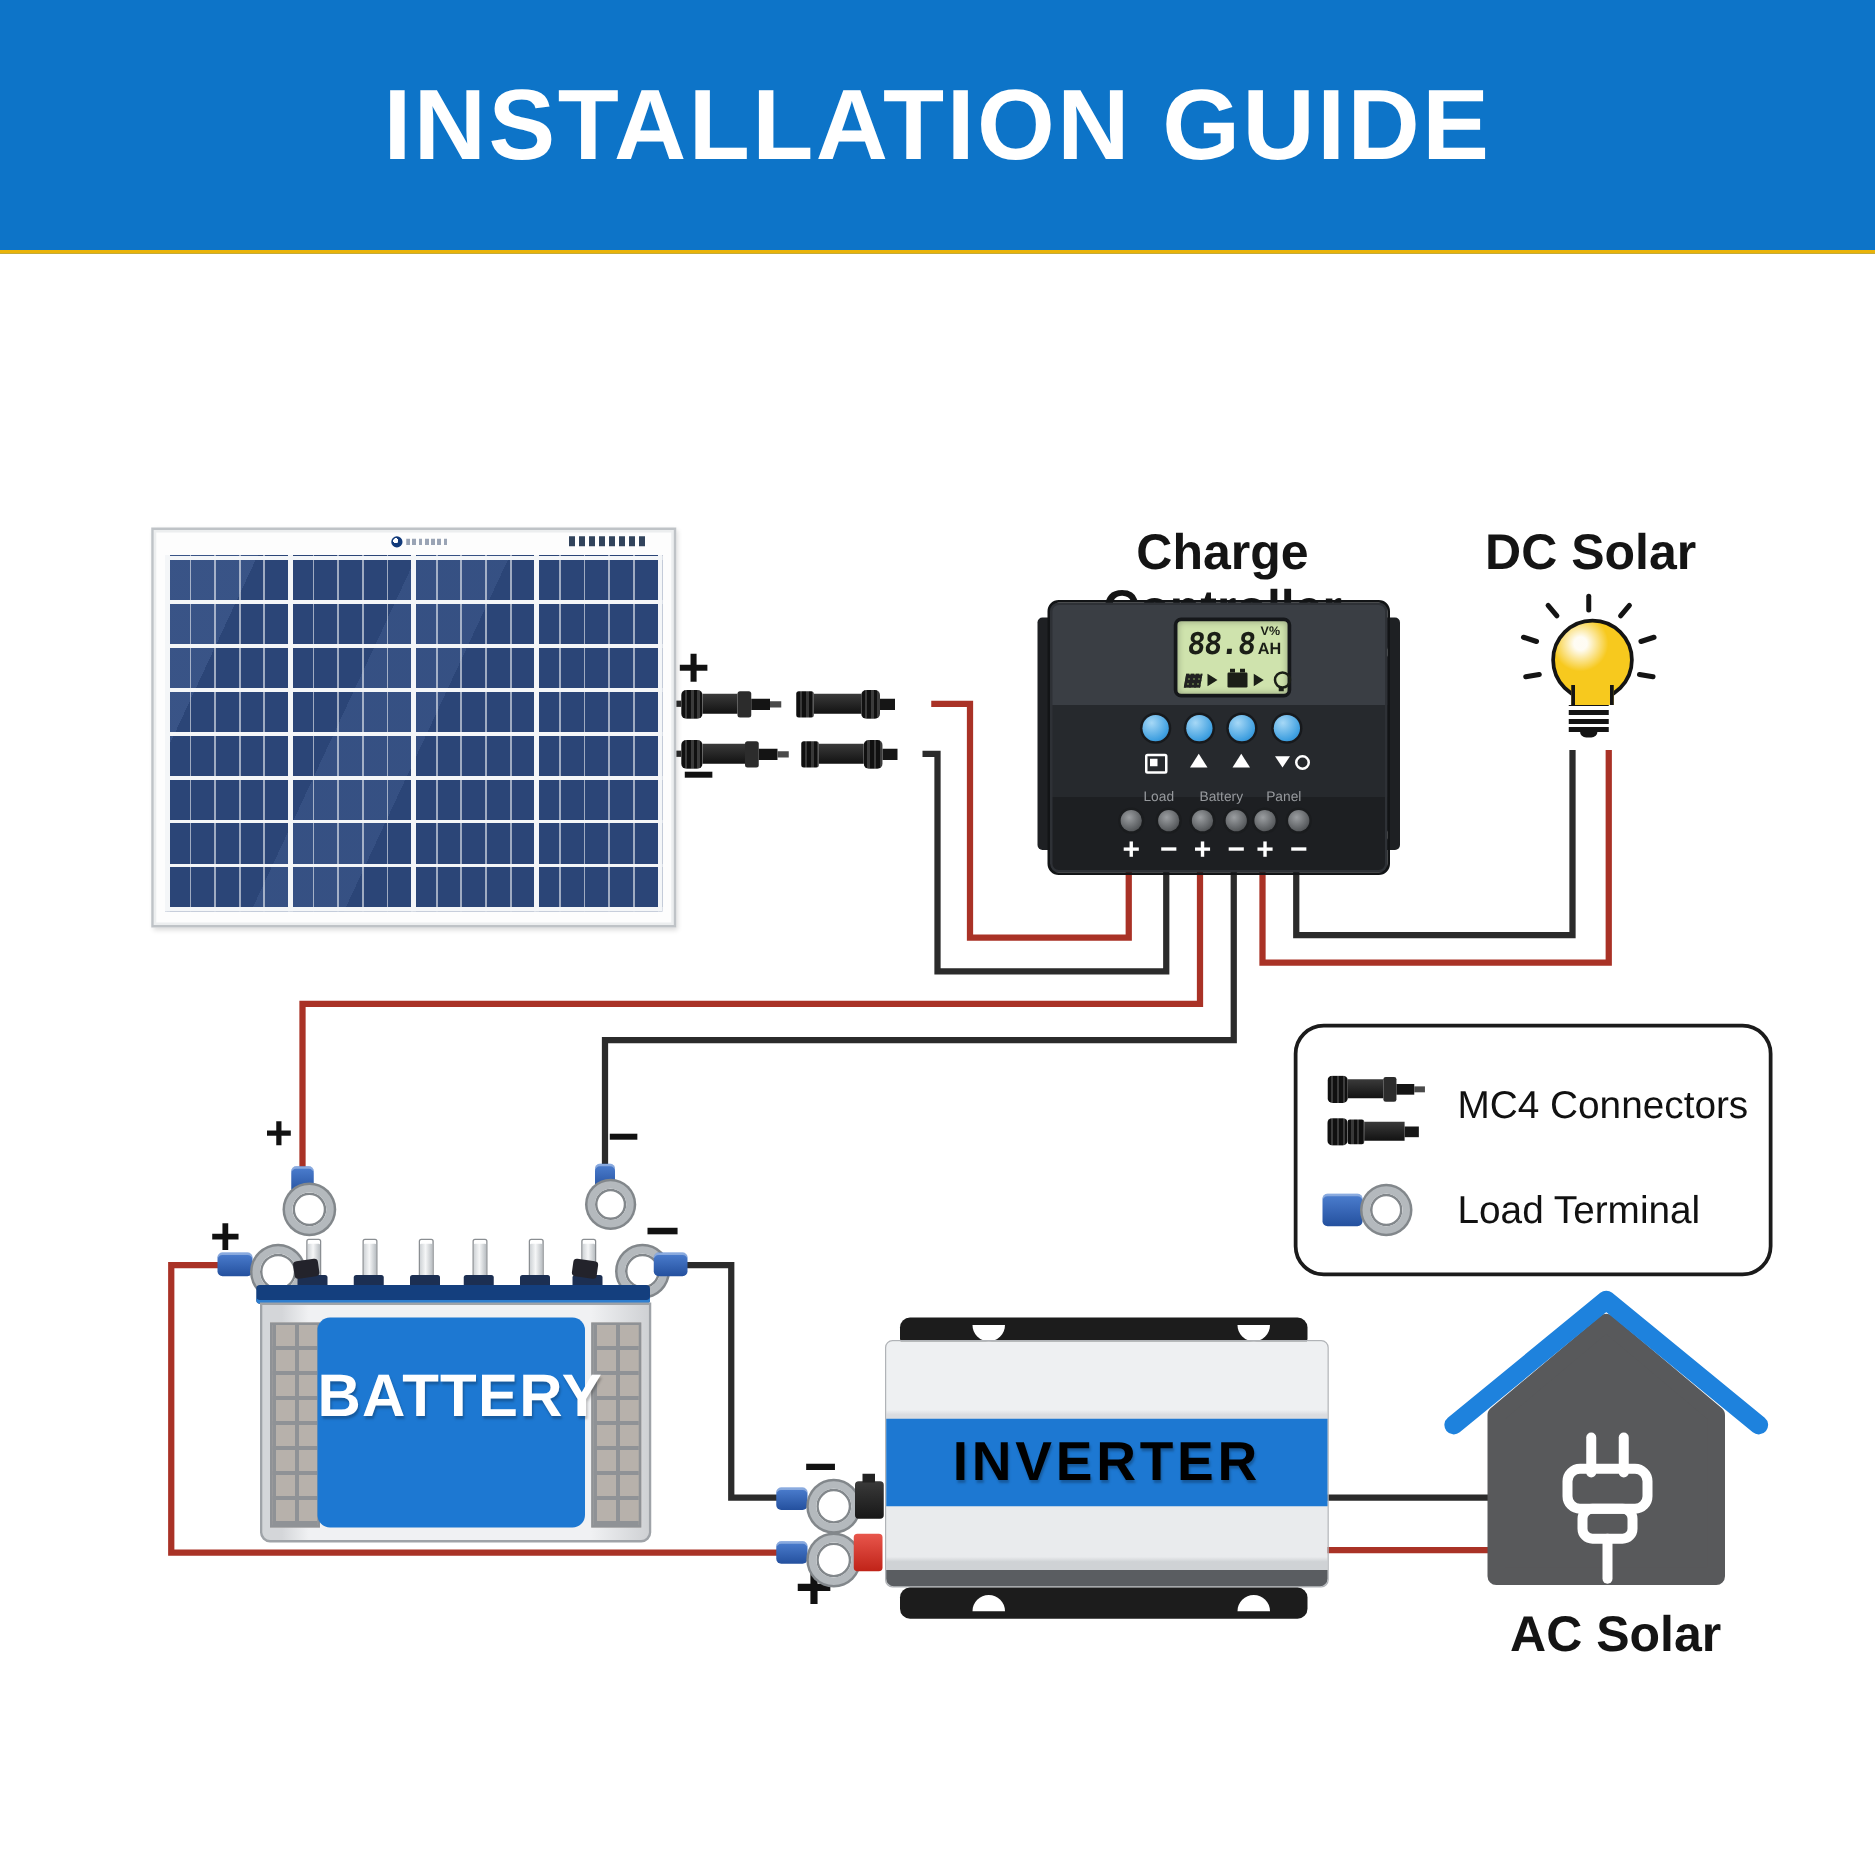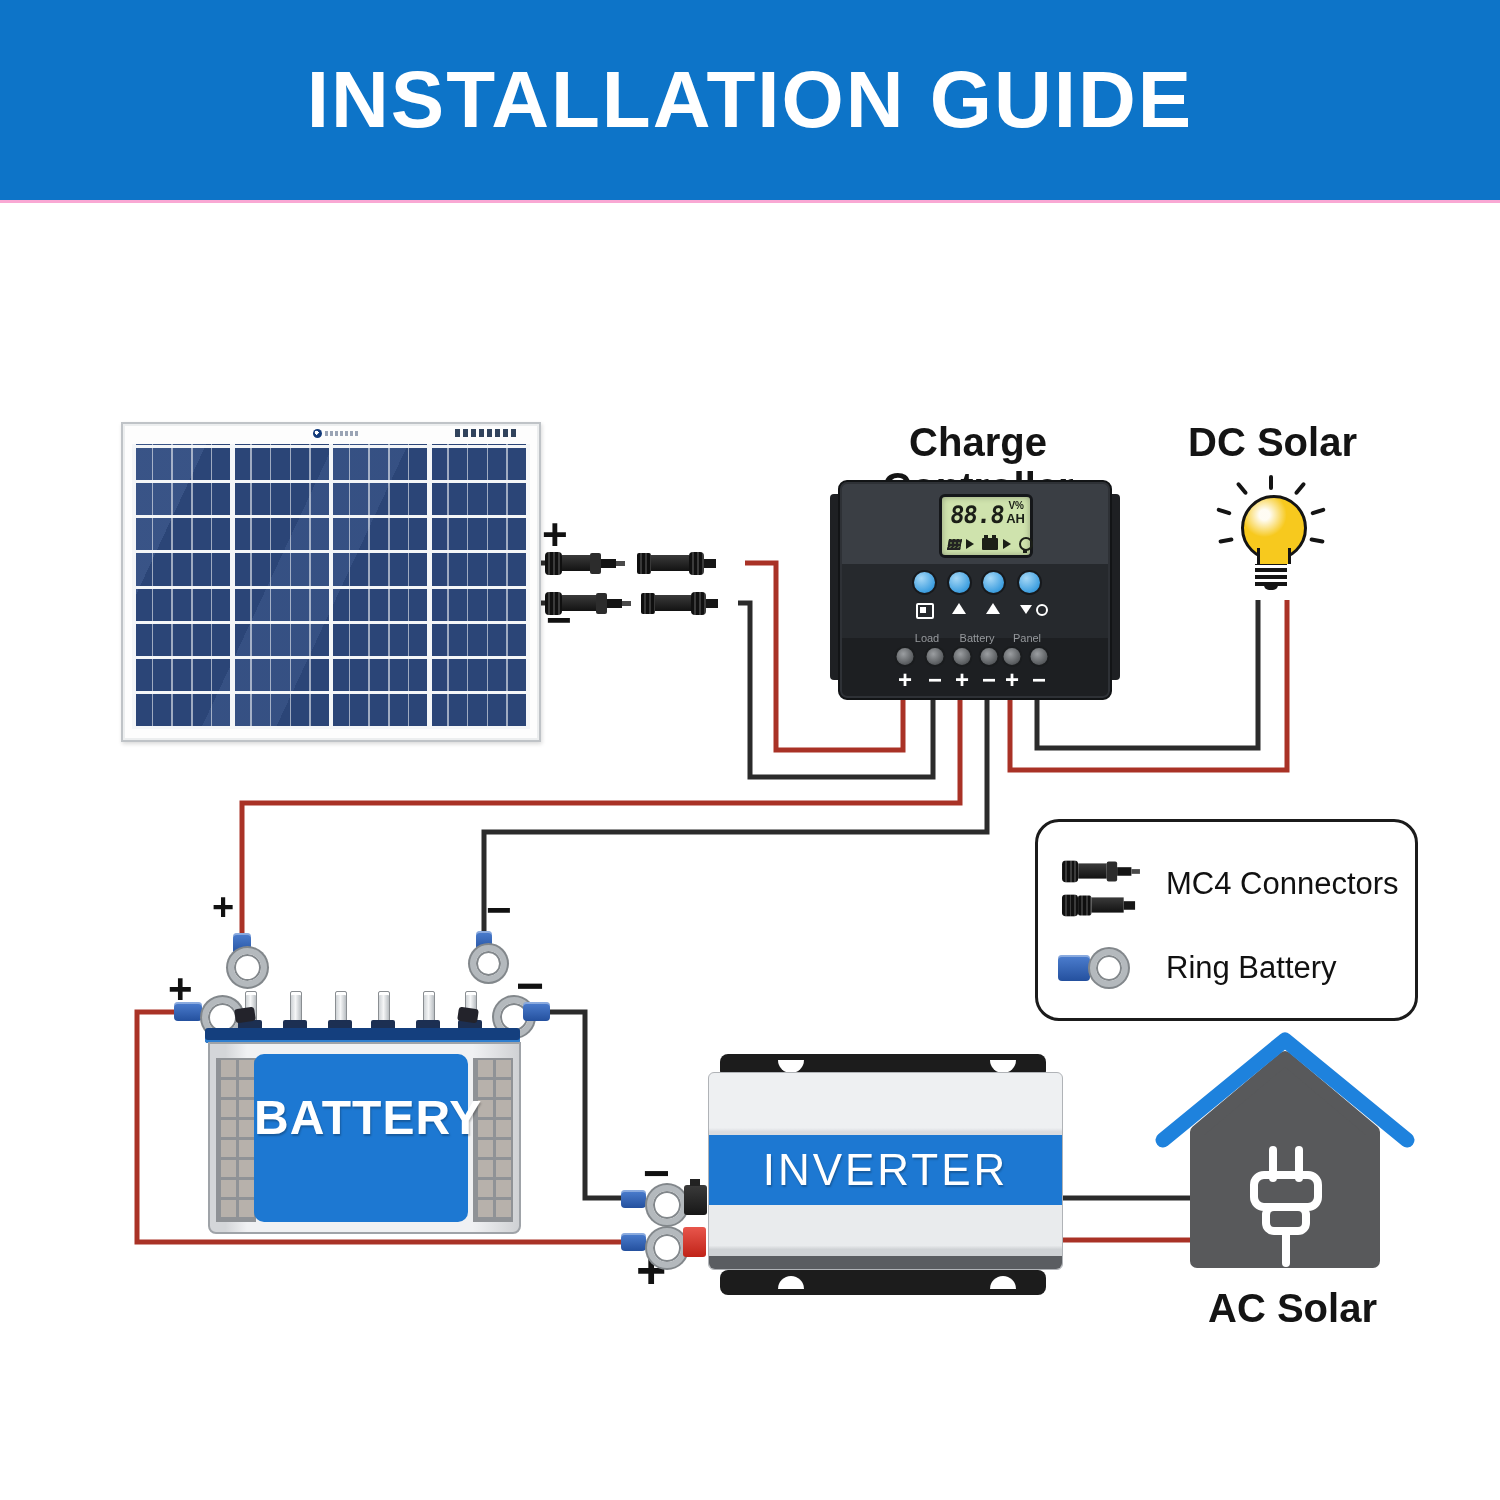--- a/index.html
+++ b/index.html
@@ -6,21 +6,21 @@
     --banner:#0d74c8; --accent-blue:#1d78d2; --wire-red:#a93226; --wire-black:#2b2b2b;
     --bulb-yellow:#f7c91e; --house-gray:#58595b; --roof-blue:#1e82dd; --lcd-green:#cfe3ad;
     --button-blue:#45a7e6; --panel-cell:#2b4577; --sleeve-blue:#2f62b5;
   }
   html,body{margin:0;padding:0;background:#fff;}
   .stage{position:relative;width:1500px;height:1500px;background:#fff;overflow:hidden;
          font-family:"Liberation Sans",sans-serif;}
   .abs{position:absolute;}
   
   .banner{position:absolute;left:0;top:0;width:1500px;height:200px;background:var(--banner);
-          display:flex;align-items:center;justify-content:center;border-bottom:3px solid #f9a8d4;}
+          display:flex;align-items:center;justify-content:center;border-bottom:3px solid #eab308;}
   .banner h1{margin:0;color:#fff;font-size:80px;font-weight:bold;letter-spacing:2px;}
   
   .lbl{position:absolute;font-weight:bold;color:#141414;text-align:center;}
   .pol{position:absolute;font-weight:bold;color:#111;line-height:1;}
   
   .panel{position:absolute;left:121px;top:422px;width:416px;height:316px;background:#fdfdfd;
          border:2px solid #bfc3c7;box-shadow:inset 0 0 0 2px #eceeef,1px 2px 4px rgba(0,0,0,.15);}
   .panel .cells{position:absolute;left:9px;right:9px;top:20px;bottom:11px;
     background:
       repeating-linear-gradient(0deg,#f4f6f8 0 3px,transparent 3px 35.1px),
@@ -120,21 +120,21 @@
   .post .base{position:absolute;left:1px;top:29px;width:24px;height:10px;background:#1c2f52;border-radius:2px;}
   .clamp{position:absolute;width:20px;height:14px;background:#23232b;border-radius:3px;transform:rotate(-8deg);}
   
   .inv{position:absolute;left:700px;top:1048px;width:370px;height:252px;}
   .inv .bracket{position:absolute;left:20px;width:326px;height:25px;background:#1c1c1c;border-radius:8px;}
   .inv .bracket .notch{position:absolute;top:6px;width:26px;height:13px;background:#fff;border-radius:0 0 13px 13px;}
   .inv .bodyx{position:absolute;left:8px;top:24px;width:353px;height:196px;border:1px solid #b0b3b7;border-radius:6px;
       background:linear-gradient(180deg,#eef0f2 0 28%,#dadce0 30% 44%,#e9ebed 46% 88%,#cfd2d5 90%);}
   .inv .band{position:absolute;left:0;top:62px;width:100%;height:70px;background:var(--accent-blue);
       display:flex;align-items:center;justify-content:center;}
-  .inv .band span{color:#ffffff;font-size:44px;font-weight:normal;letter-spacing:3px;text-shadow:1px 2px 2px rgba(0,0,0,.25);}
+  .inv .band span{color:#000000;font-size:44px;font-weight:bold;letter-spacing:3px;text-shadow:1px 2px 2px rgba(0,0,0,.25);}
   .inv .foot{position:absolute;left:0;bottom:0;width:100%;height:13px;background:#5a5d61;border-radius:0 0 6px 6px;}
   .term{position:absolute;width:23px;height:30px;border-radius:3px;}
   .term.black{background:linear-gradient(180deg,#3a3a3a,#171717);}
   .term.black::before{content:"";position:absolute;left:6px;top:-6px;width:10px;height:7px;background:#222;}
   .term.red{background:linear-gradient(180deg,#e8564c,#c02318);}
   
   svg.wires{position:absolute;left:0;top:0;}
   .wred{stroke:var(--wire-red);stroke-width:5;fill:none;}
   .wblk{stroke:var(--wire-black);stroke-width:5;fill:none;}
 </style>
@@ -270,21 +270,21 @@
     </div>
     <div class="mc4" style="left:22px;top:70px;transform:scale(.95);">
       <span class="seg-cap"></span>
         <span class="seg-nut"></span>
         <span class="seg-body" style="width:34px;"></span>
         <span class="seg-tail"></span>
     </div>
     <div class="txt" style="top:44px;">MC4 Connectors</div>
     <span class="sleeve" style="left:20px;top:133px;width:32px;height:26px;"></span>
     <span class="ring" style="left:52px;top:127px;width:26px;height:26px;"></span>
-    <div class="txt" style="top:128px;">Ring Battery</div>
+    <div class="txt" style="top:128px;">Load Terminal</div>
   </div>
 
   <div class="pol" style="left:212px;top:888px;font-size:38px;">+</div>
   <div class="pol" style="left:486px;top:888px;font-size:44px;">−</div>
   <span class="sleeve" style="left:233px;top:933px;width:18px;height:22px;"></span>
   <span class="ring" style="left:228px;top:948px;width:27px;height:27px;"></span>
   <span class="sleeve" style="left:476px;top:931px;width:16px;height:21px;"></span>
   <span class="ring" style="left:470px;top:945px;width:25px;height:25px;"></span>
 
   <div class="pol" style="left:168px;top:968px;font-size:42px;">+</div>

